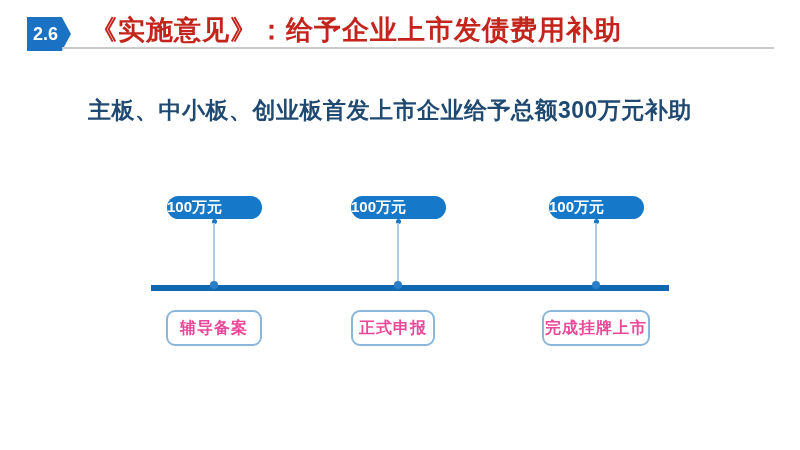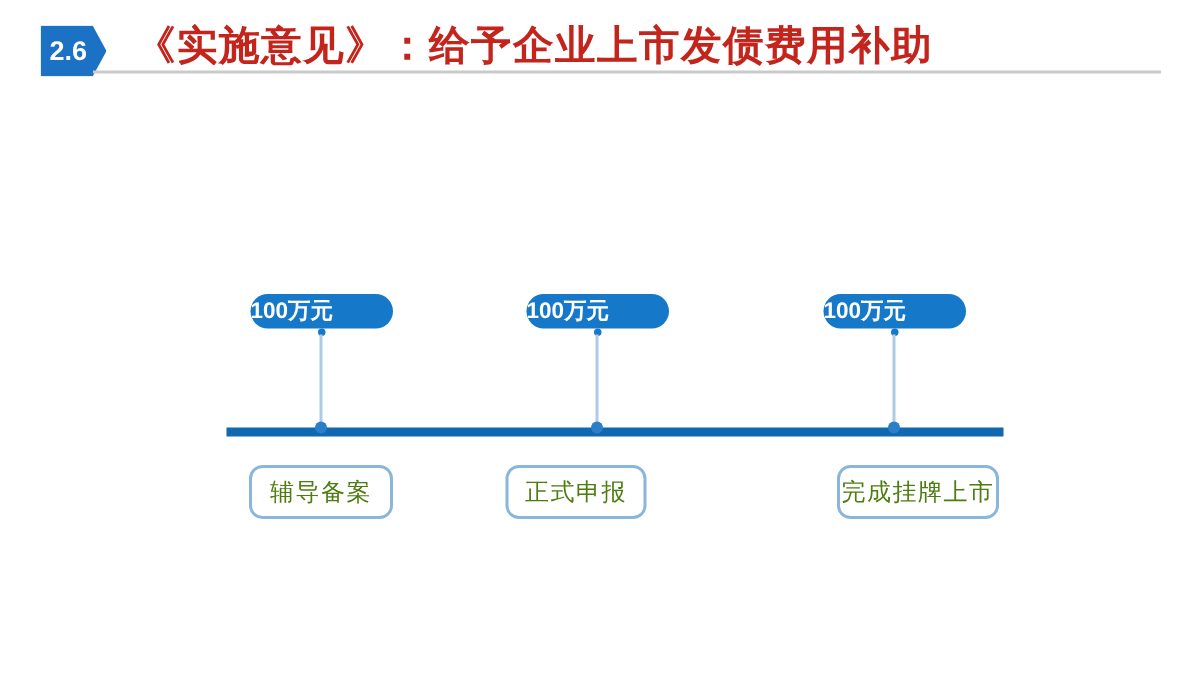--- a/index.html
+++ b/index.html
@@ -23,41 +23,42 @@
   .bar{position:absolute;left:127px;top:285px;width:518px;height:6px;background:#1067B2;}
   .pill{position:absolute;top:196px;height:23px;border-radius:12px;background:#1678C8;
         display:flex;align-items:center;justify-content:flex-start;}
   .pill span{color:#ffffff;font-weight:bold;font-size:15px;}
   .pill-dot{position:absolute;top:219px;width:5px;height:5px;border-radius:50%;background:#1678C8;}
   .connector{position:absolute;top:223px;width:2px;height:62px;background:#AECBE5;}
   .junction-dot{position:absolute;top:281px;width:8px;height:8px;border-radius:50%;background:#2B7EC8;}
   .stage-box{position:absolute;top:310px;height:36px;background:#ffffff;
              border:2px solid #8AB6DC;border-radius:9px;box-sizing:border-box;
              display:flex;align-items:center;justify-content:center;}
-  .stage-box span{font-family:"Liberation Serif",serif;font-weight:normal;font-size:16px;
-                  color:#4d7c0f;letter-spacing:1px;white-space:nowrap;}
+  .stage-box span{font-family:"Liberation Serif",serif;font-weight:bold;font-size:16px;
+                  color:#ec4899;letter-spacing:1px;white-space:nowrap;}
 
   
   .c1.pill{left:143px;width:95px;} .c2.pill{left:327px;width:95px;} .c3.pill{left:525px;width:95px;}
   .c1.pill-dot{left:188px;} .c2.pill-dot{left:372px;} .c3.pill-dot{left:570px;}
   .c1.connector{left:189px;} .c2.connector{left:373px;} .c3.connector{left:571px;}
   .c1.junction-dot{left:186px;} .c2.junction-dot{left:370px;} .c3.junction-dot{left:568px;}
-  .c1.stage-box{left:142px;width:96px;} .c2.stage-box{left:313px;width:94px;} .c3.stage-box{left:534px;width:108px;}
+  .c1.stage-box{left:142px;width:96px;} .c2.stage-box{left:327px;width:84px;} .c3.stage-box{left:518px;width:108px;}
 </style>
 </head>
 <body>
 
 <div id="slide">
 
   <div class="badge">
     <span>2.6</span>
   </div>
   <div class="title">《实施意见》：给予企业上市发债费用补助</div>
   <div class="divider"></div>
 
+  <div class="subtitle">主板、中小板、创业板首发上市企业给予总额300万元补助</div>
 
   <div class="bar"></div>
 
   <div class="pill c1">
     <span>100万元</span>
   </div>
   <div class="pill-dot c1"></div>
   <div class="connector c1"></div>
   <div class="junction-dot c1"></div>
   <div class="stage-box c1">

